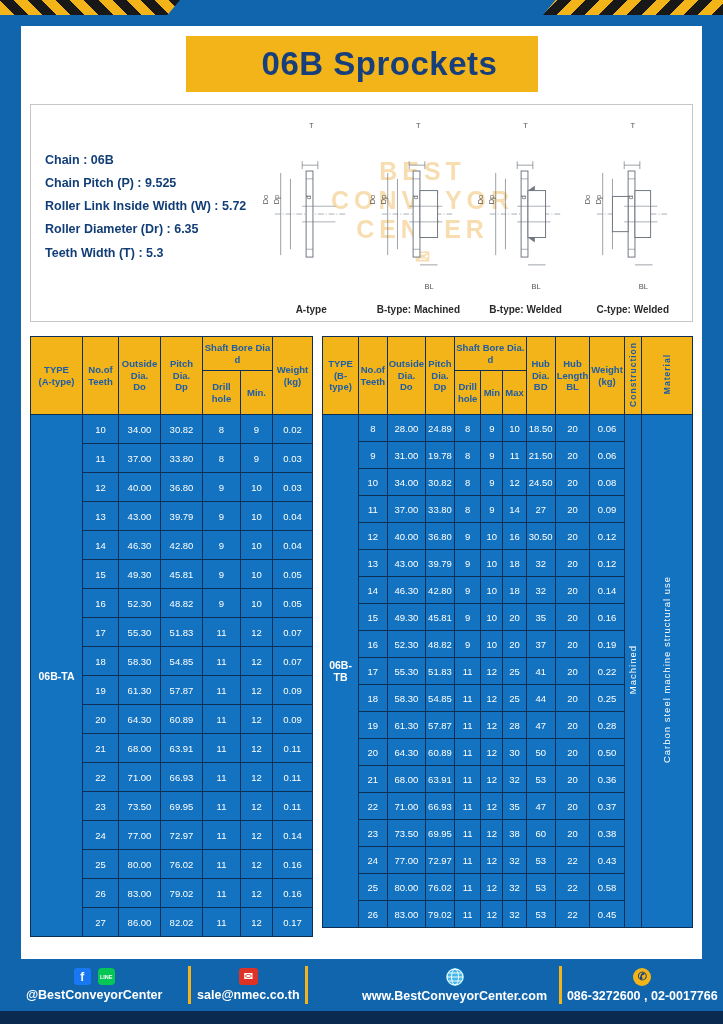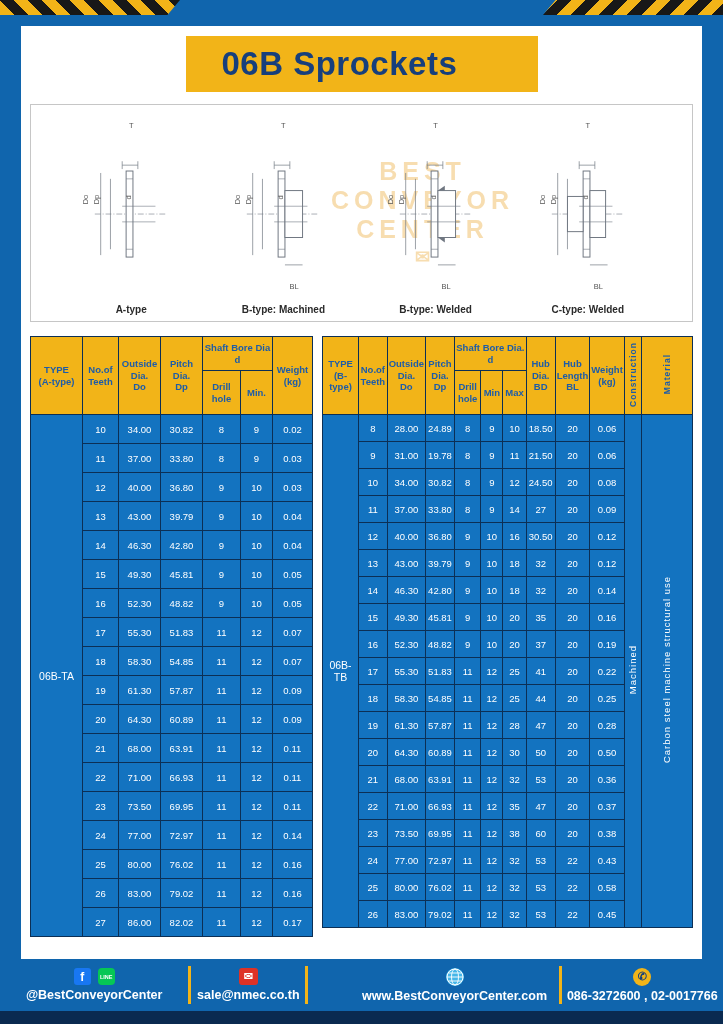--- a/index.html
+++ b/index.html
@@ -31,21 +31,21 @@
 
   .content {
     position: absolute; left: 21px; right: 21px; top: 26px; bottom: 62px;
     background: #ffffff;
   }
 
   .title-banner {
     width: 352px; height: 56px;
     margin: 10px auto 0;
     background: #f2b418;
-    display: flex; align-items: center; justify-content: flex-start;
+    display: flex; align-items: center; justify-content: center;
     color: #173f7c; font-size: 33px; font-weight: bold;
     letter-spacing: 0.5px;
     padding-left: 36px;
   }
 
   
   .spec-box {
     position: relative;
     margin: 12px 9px 0;
     height: 218px;
@@ -110,21 +110,21 @@
   .hrow1 th { height: 34px; }
   .hrow2 th { height: 44px; }
   tbody td {
     background: #1373c0; color: #ffffff;
     font-size: 9.5px;
   }
   .ta { width: 282px; }
   .tb { flex: 1; }
   .ta tbody td { height: 29px; }
   .tb tbody td { height: 27px; }
-  .type-cell { font-weight: normal; font-size: 10.5px; }
+  .type-cell { font-weight: bold; font-size: 10.5px; }
   .vert {
     writing-mode: vertical-rl;
     transform: rotate(180deg);
     display: inline-block;
     letter-spacing: 1px;
     line-height: 1;
   }
   thead .vert { font-size: 8.5px; }
   tbody .vert { font-size: 9.5px; }
 
@@ -166,20 +166,27 @@
   <div class="hazard left"></div>
   <div class="hazard right"></div>
 
   <div class="content">
 
     <div class="title-banner">
       <span>06B Sprockets</span>
     </div>
 
     <div class="spec-box">
+      <div class="spec-lines">
+        <div>Chain : 06B</div>
+        <div>Chain Pitch (P) : 9.525</div>
+        <div>Roller Link Inside Width (W) : 5.72</div>
+        <div>Roller Diameter (Dr) : 6.35</div>
+        <div>Teeth Width (T) : 5.3</div>
+      </div>
       <div class="watermark">
         <div>BEST</div>
         <div>CONVEYOR</div>
         <div>CENTER</div>
         <span class="wm-env">✉</span>
       </div>
       <div class="diagrams" id="diagrams">
           <div class="diagram">
             <svg viewBox="0 0 90 124" class="spr-svg">
               <line x1="14" y1="18" x2="14" y2="102" stroke="#6f7680" stroke-width="0.7"></line>

